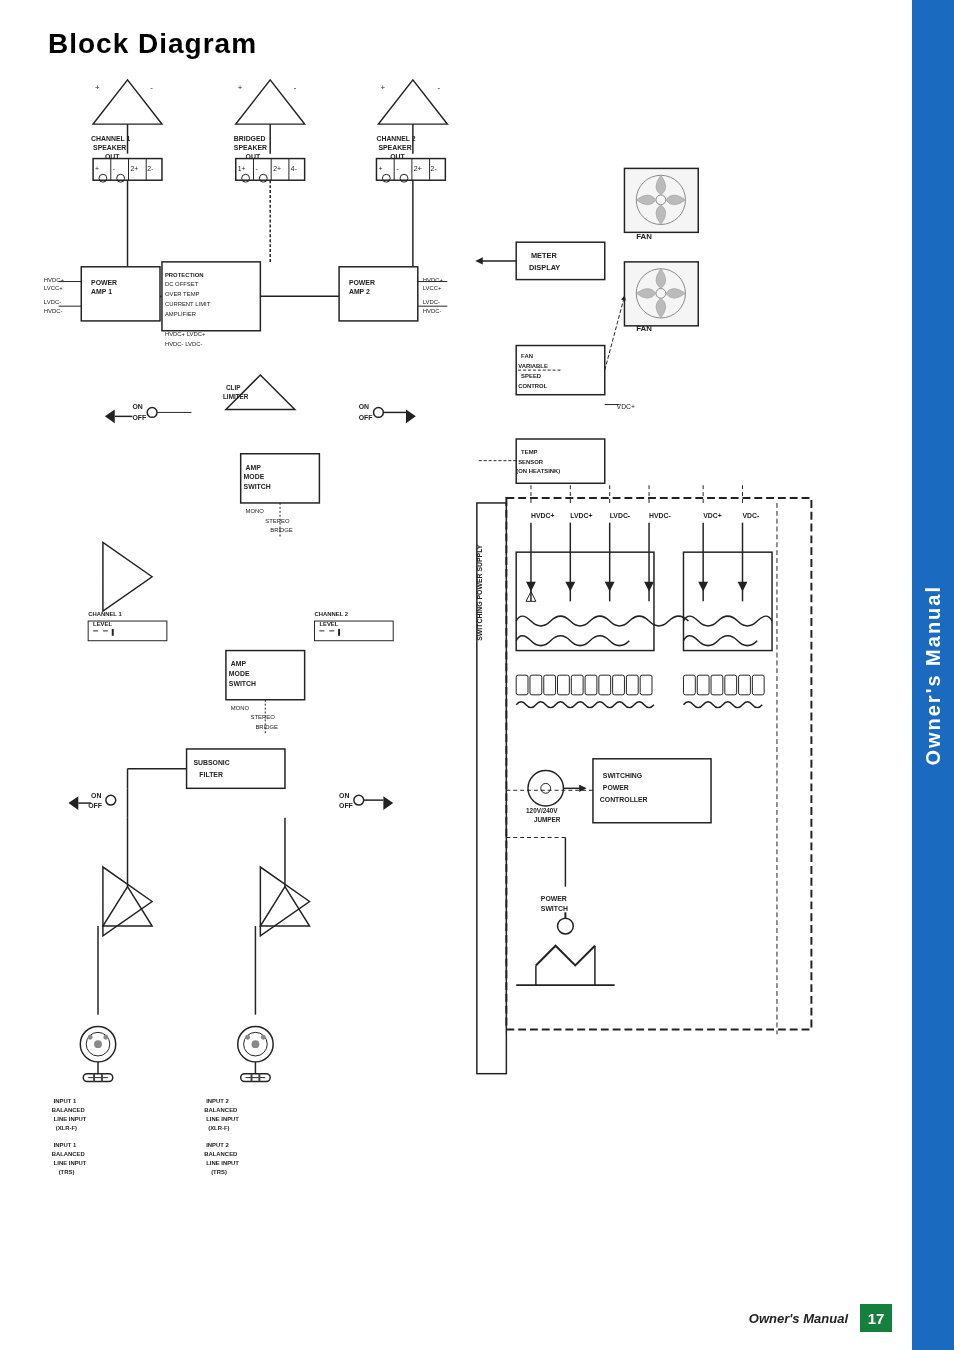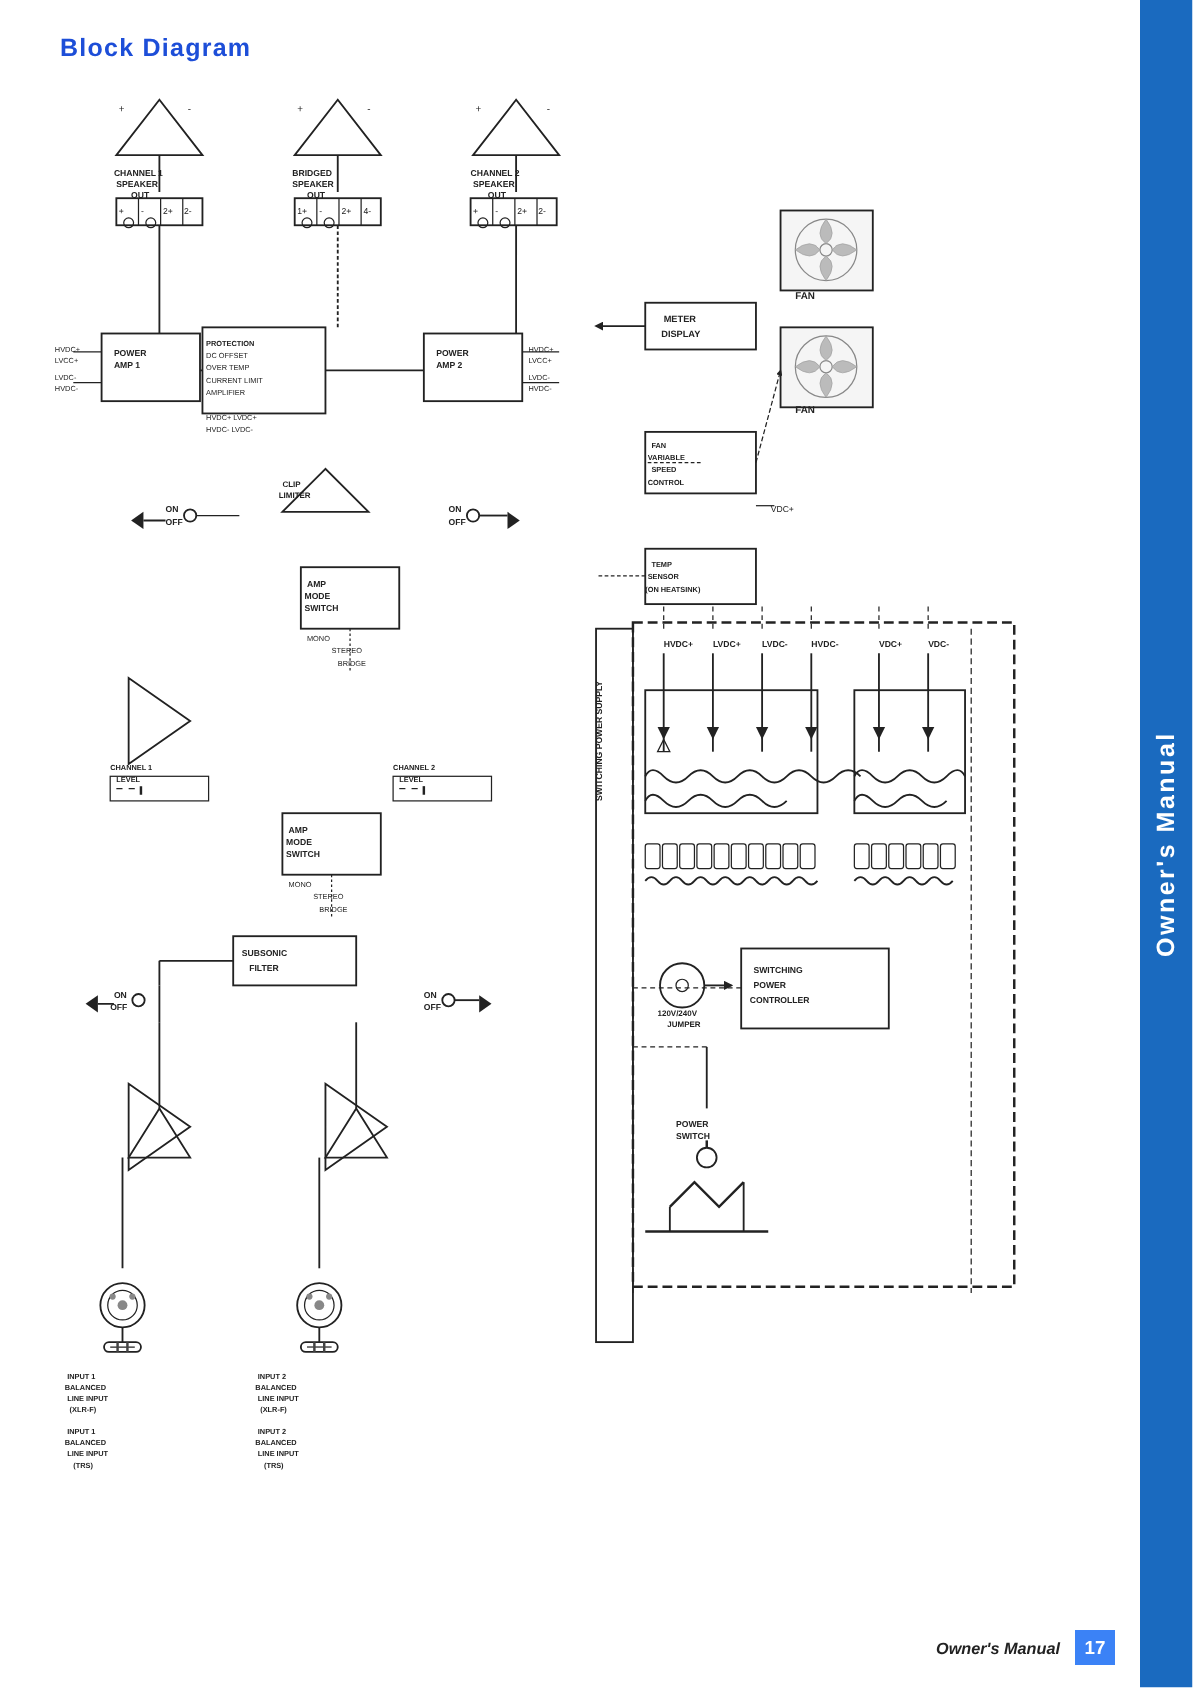--- a/index.html
+++ b/index.html
@@ -10,23 +10,23 @@
       font-family: Arial, Helvetica, sans-serif;
       position: relative;
       overflow: hidden;
     }
 
     
     .page-title {
       position: absolute;
       top: 28px;
       left: 48px;
-      font-size: 20px;
+      font-size: 28px;
       font-weight: 900;
-      color: #1d4ed8;
+      color: #000000;
       letter-spacing: 1px;
     }
 
     
     .sidebar-text {
       position: absolute;
       right: 0;
       top: 0;
       width: 42px;
       height: 1350px;
@@ -57,21 +57,21 @@
       padding-right: 20px;
     }
     .footer-label {
       font-size: 13px;
       font-style: italic;
       font-weight: 700;
       color: #222;
       margin-right: 12px;
     }
     .footer-page {
-      background: #3b82f6;
+      background: #15803d;
       color: #fff;
       font-size: 15px;
       font-weight: 900;
       width: 32px;
       height: 28px;
       display: flex;
       align-items: center;
       justify-content: center;
     }
 

